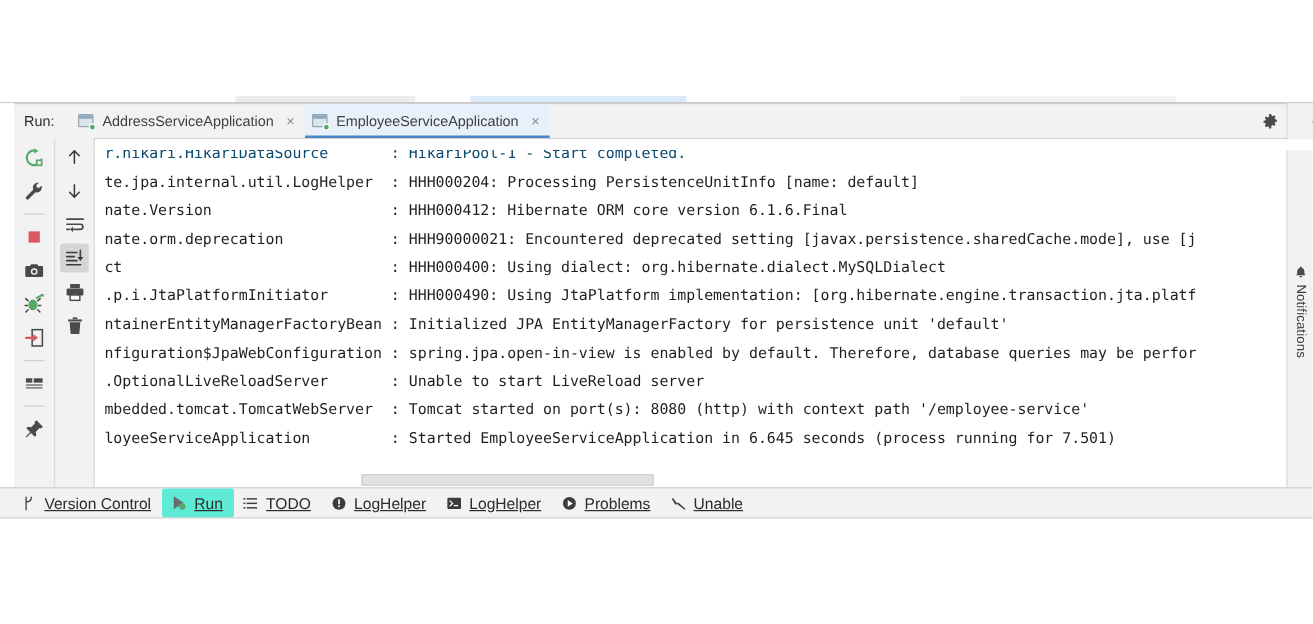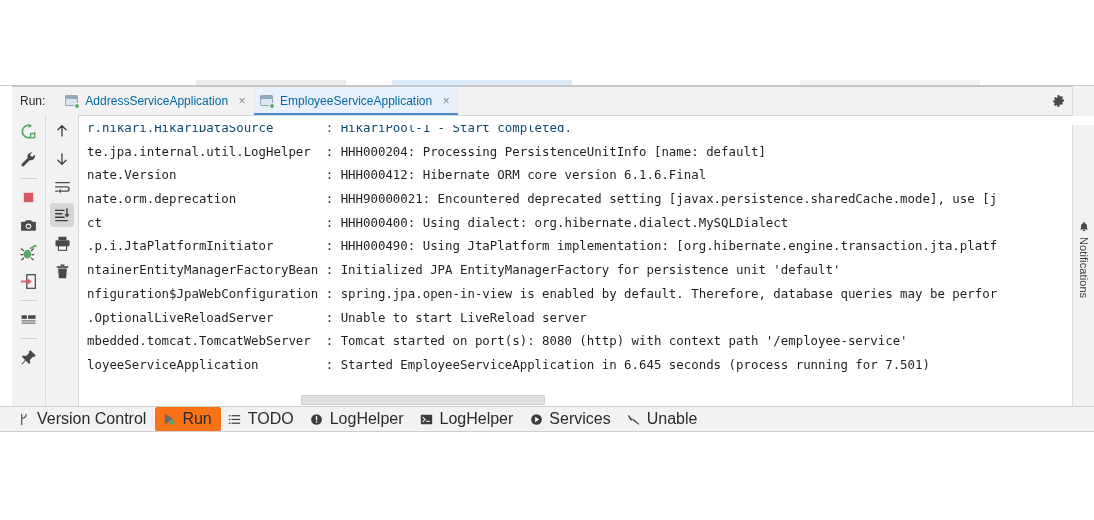--- a/index.html
+++ b/index.html
@@ -92,21 +92,21 @@
     padding: 0 7px 0 6px;
     cursor: default;
     white-space: nowrap;
   }
   .rw-tab.active {
     background: #e8f1fb;
     box-shadow: inset 0 -2px 0 0 #4a88c7;
   }
   .rw-tab-title {
     font-size: 12px;
-    color: #0369a1;
+    color: #404040;
     margin-left: 6px;
   }
   .rw-tab-close {
     font-size: 12px;
     color: #8c8c8c;
     margin-left: 9px;
     line-height: 1;
     width: 10px;
     text-align: center;
   }
@@ -325,26 +325,27 @@
   }
   .sb-item {
     display: flex;
     align-items: center;
     height: 24px;
     padding: 0 9px 0 7px;
     gap: 6px;
     border-radius: 2px;
   }
   .sb-item.active {
-    background: #f97316;
+    background: #5eead4;
   }
   .sb-text {
-    font-size: 16px;
+    font-size: 13px;
     color: #2b2b2b;
     white-space: nowrap;
+    text-decoration: underline;
   }
   .sb-ico {
     width: 14px;
     height: 14px;
     display: flex;
     align-items: center;
     justify-content: center;
     flex: 0 0 14px;
   }
   svg { display: block; }
@@ -607,21 +608,21 @@
       <span class="sb-text">LogHelper</span>
     </div>
 
     <div class="sb-item">
       <span class="sb-ico">
         <svg width="13" height="13" viewBox="0 0 16 16" aria-hidden="true">
           <circle cx="8" cy="8" r="6.6" fill="#3c3c3c"></circle>
           <path d="M6.3 4.6 11.4 8l-5.1 3.4z" fill="#ffffff"></path>
         </svg>
       </span>
-      <span class="sb-text">Services</span>
+      <span class="sb-text">Problems</span>
     </div>
 
     <div class="sb-item">
       <span class="sb-ico">
         <svg width="13" height="13" viewBox="0 0 16 16" aria-hidden="true">
           <path d="M2.2 2.4 6.6 8.2 4.9 9.6 1.1 3.4z" fill="#3c3c3c"></path>
           <path d="M6.2 8.4 14.2 14.4 15 13.4 7.6 7.1z" fill="#3c3c3c"></path>
         </svg>
       </span>
       <span class="sb-text">Unable</span>

